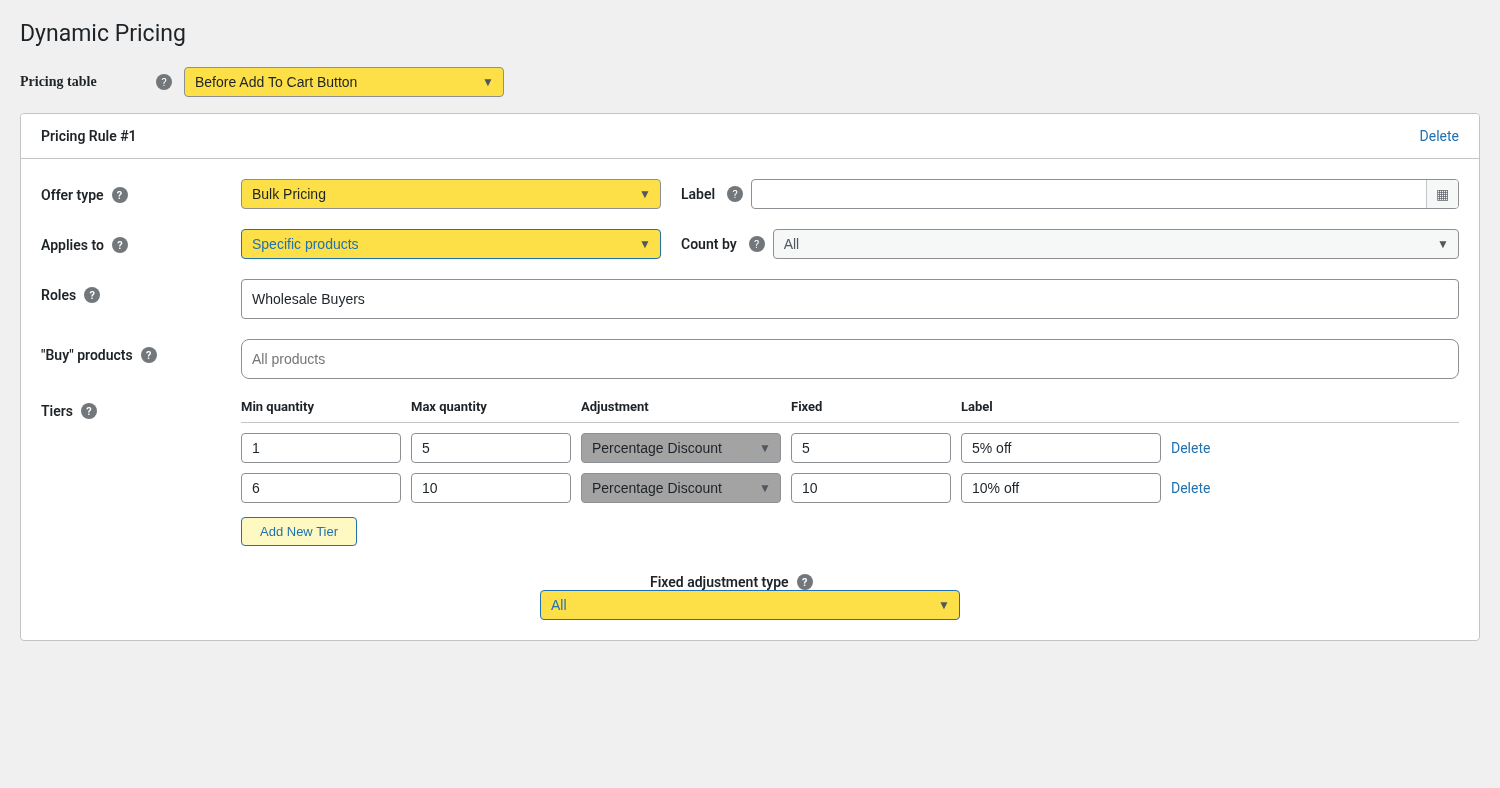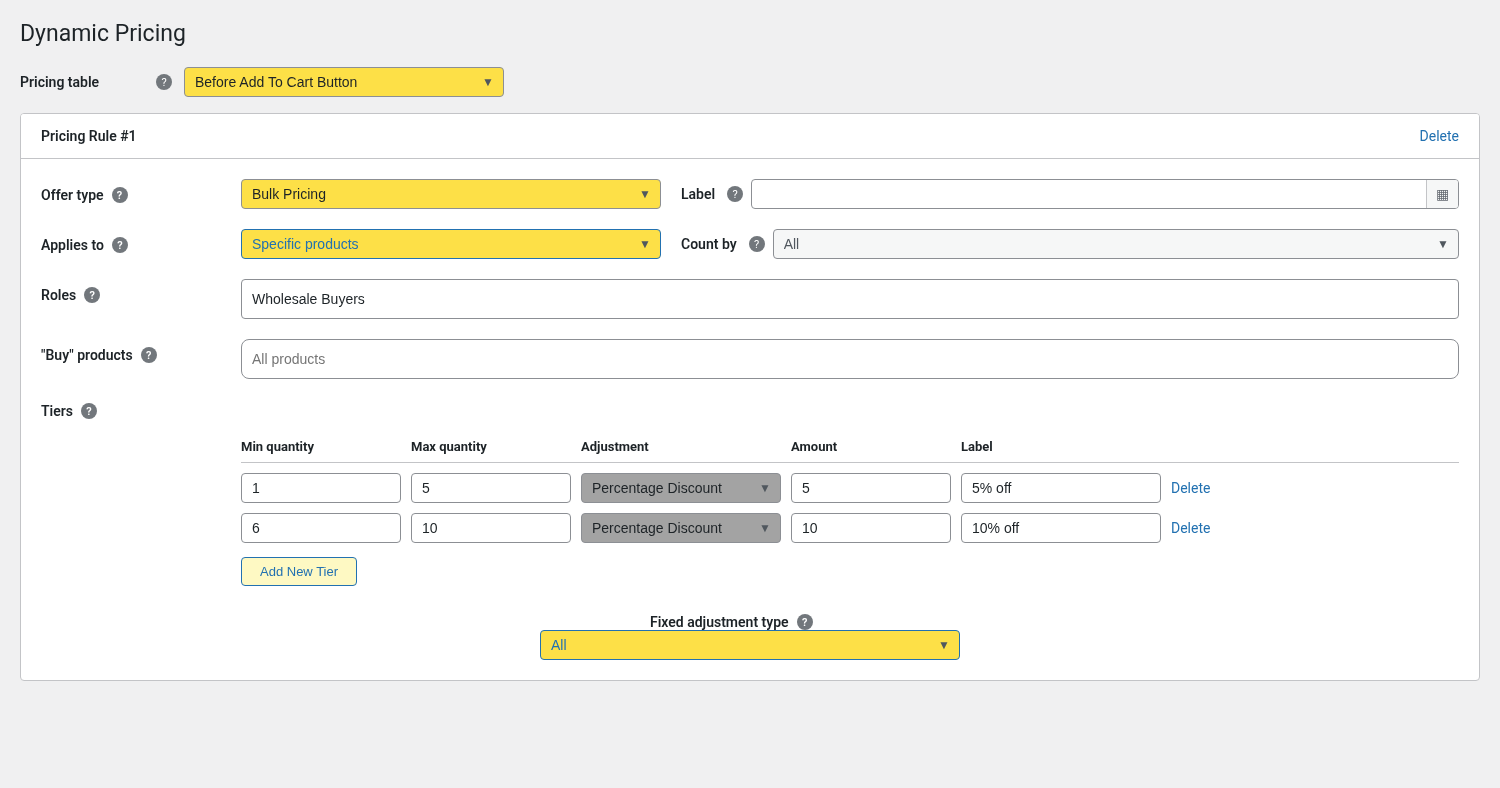--- a/index.html
+++ b/index.html
@@ -21,20 +21,21 @@
       display: flex;
       align-items: center;
       gap: 12px;
       margin-bottom: 16px;
     }
     .pricing-table-label {
       font-size: 14px;
       color: #1d2327;
       font-weight: 600;
       width: 120px;
+      font-family: Liberation Serif, serif;
     }
     .help-icon {
       display: inline-flex;
       align-items: center;
       justify-content: center;
       width: 16px;
       height: 16px;
       border-radius: 50%;
       background: #72777c;
       color: white;
@@ -188,21 +189,20 @@
       width: 200px;
       flex-shrink: 0;
       display: flex;
       align-items: flex-end;
       gap: 4px;
       font-weight: 600;
       font-size: 14px;
     }
     .tiers-content {
       flex: 1;
-      margin-top: 40px;
     }
     .tiers-col-headers {
       display: grid;
       grid-template-columns: 160px 160px 200px 160px 200px 60px;
       gap: 10px;
       padding-bottom: 8px;
       border-bottom: 1px solid #c3c4c7;
       margin-bottom: 10px;
     }
     .col-header {
@@ -367,21 +367,21 @@
         <div class="tiers-label-col" style="width:200px; flex-shrink:0; padding-top:4px;">
           <span>Tiers</span>
           <span class="help-icon">?</span>
         </div>
         <div class="tiers-content" style="flex:1;">
           
           <div class="tiers-col-headers">
             <div class="col-header">Min quantity</div>
             <div class="col-header">Max quantity</div>
             <div class="col-header">Adjustment</div>
-            <div class="col-header">Amount</div>
+            <div class="col-header">Fixed</div>
             <div class="col-header">Label</div>
             <div class="col-header"></div>
           </div>
 
           
           <div class="tier-row">
             <input type="text" class="tier-input" value="1" style="">
             <input type="text" class="tier-input" value="5" style="">
             <div class="tier-select-wrapper">
               <select class="tier-select">

